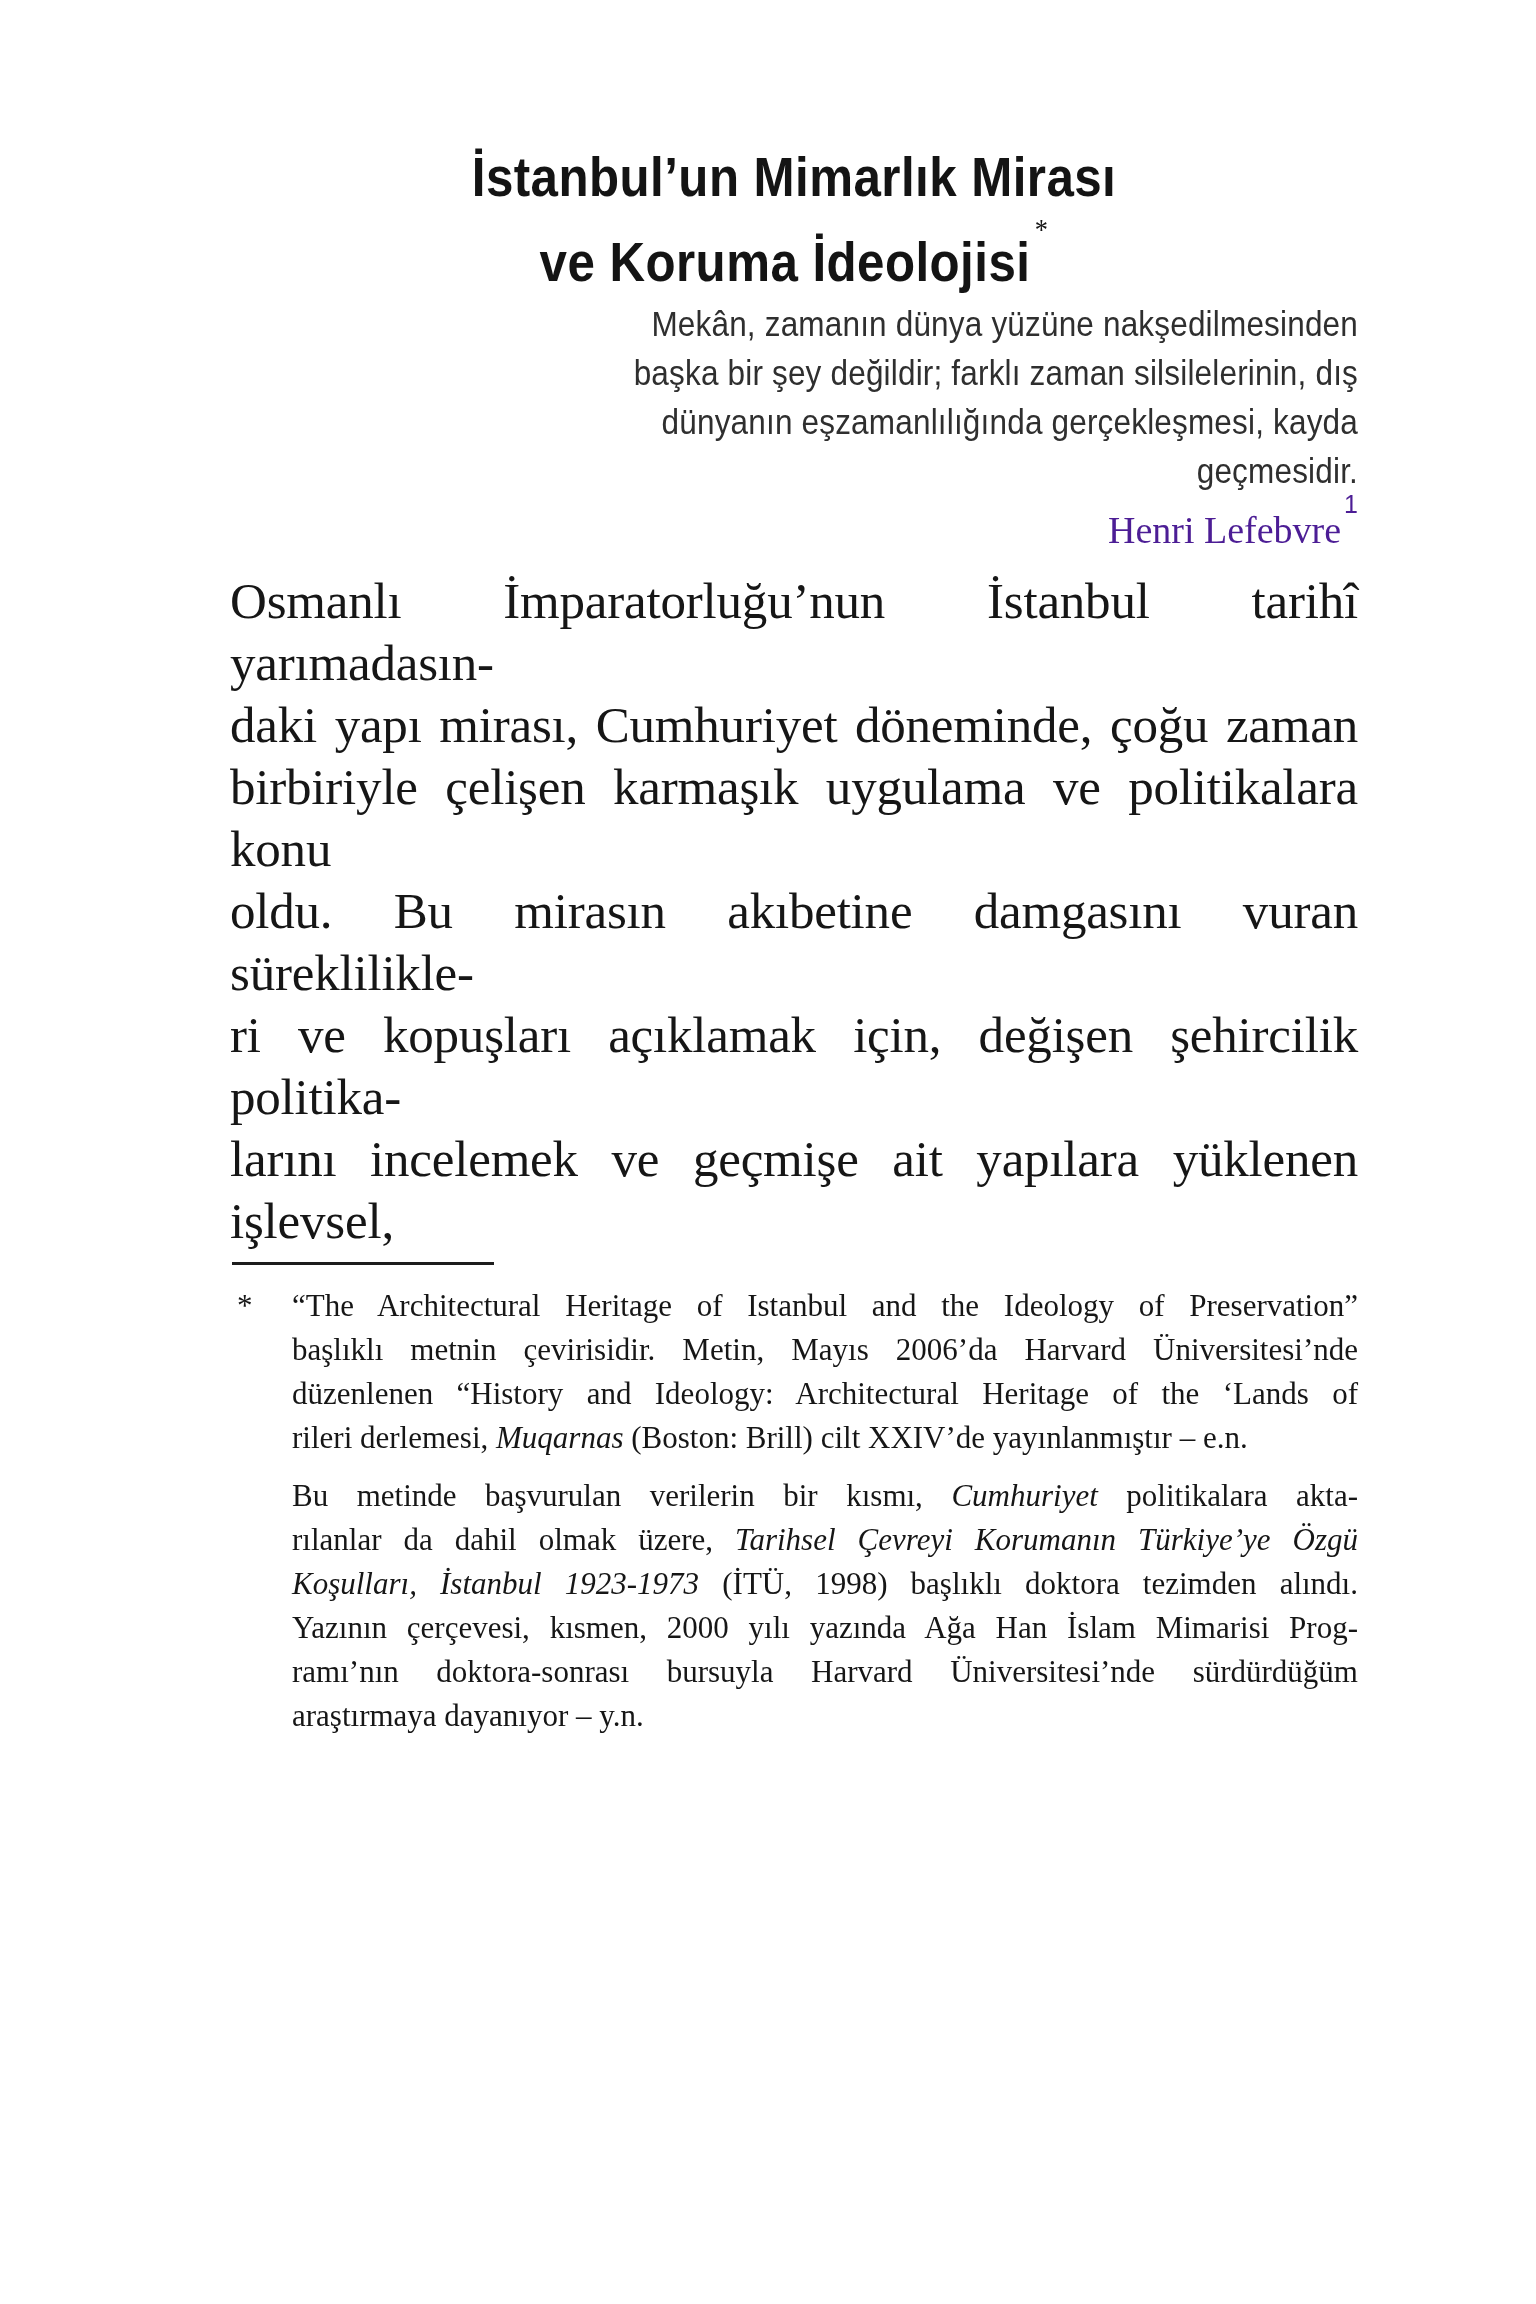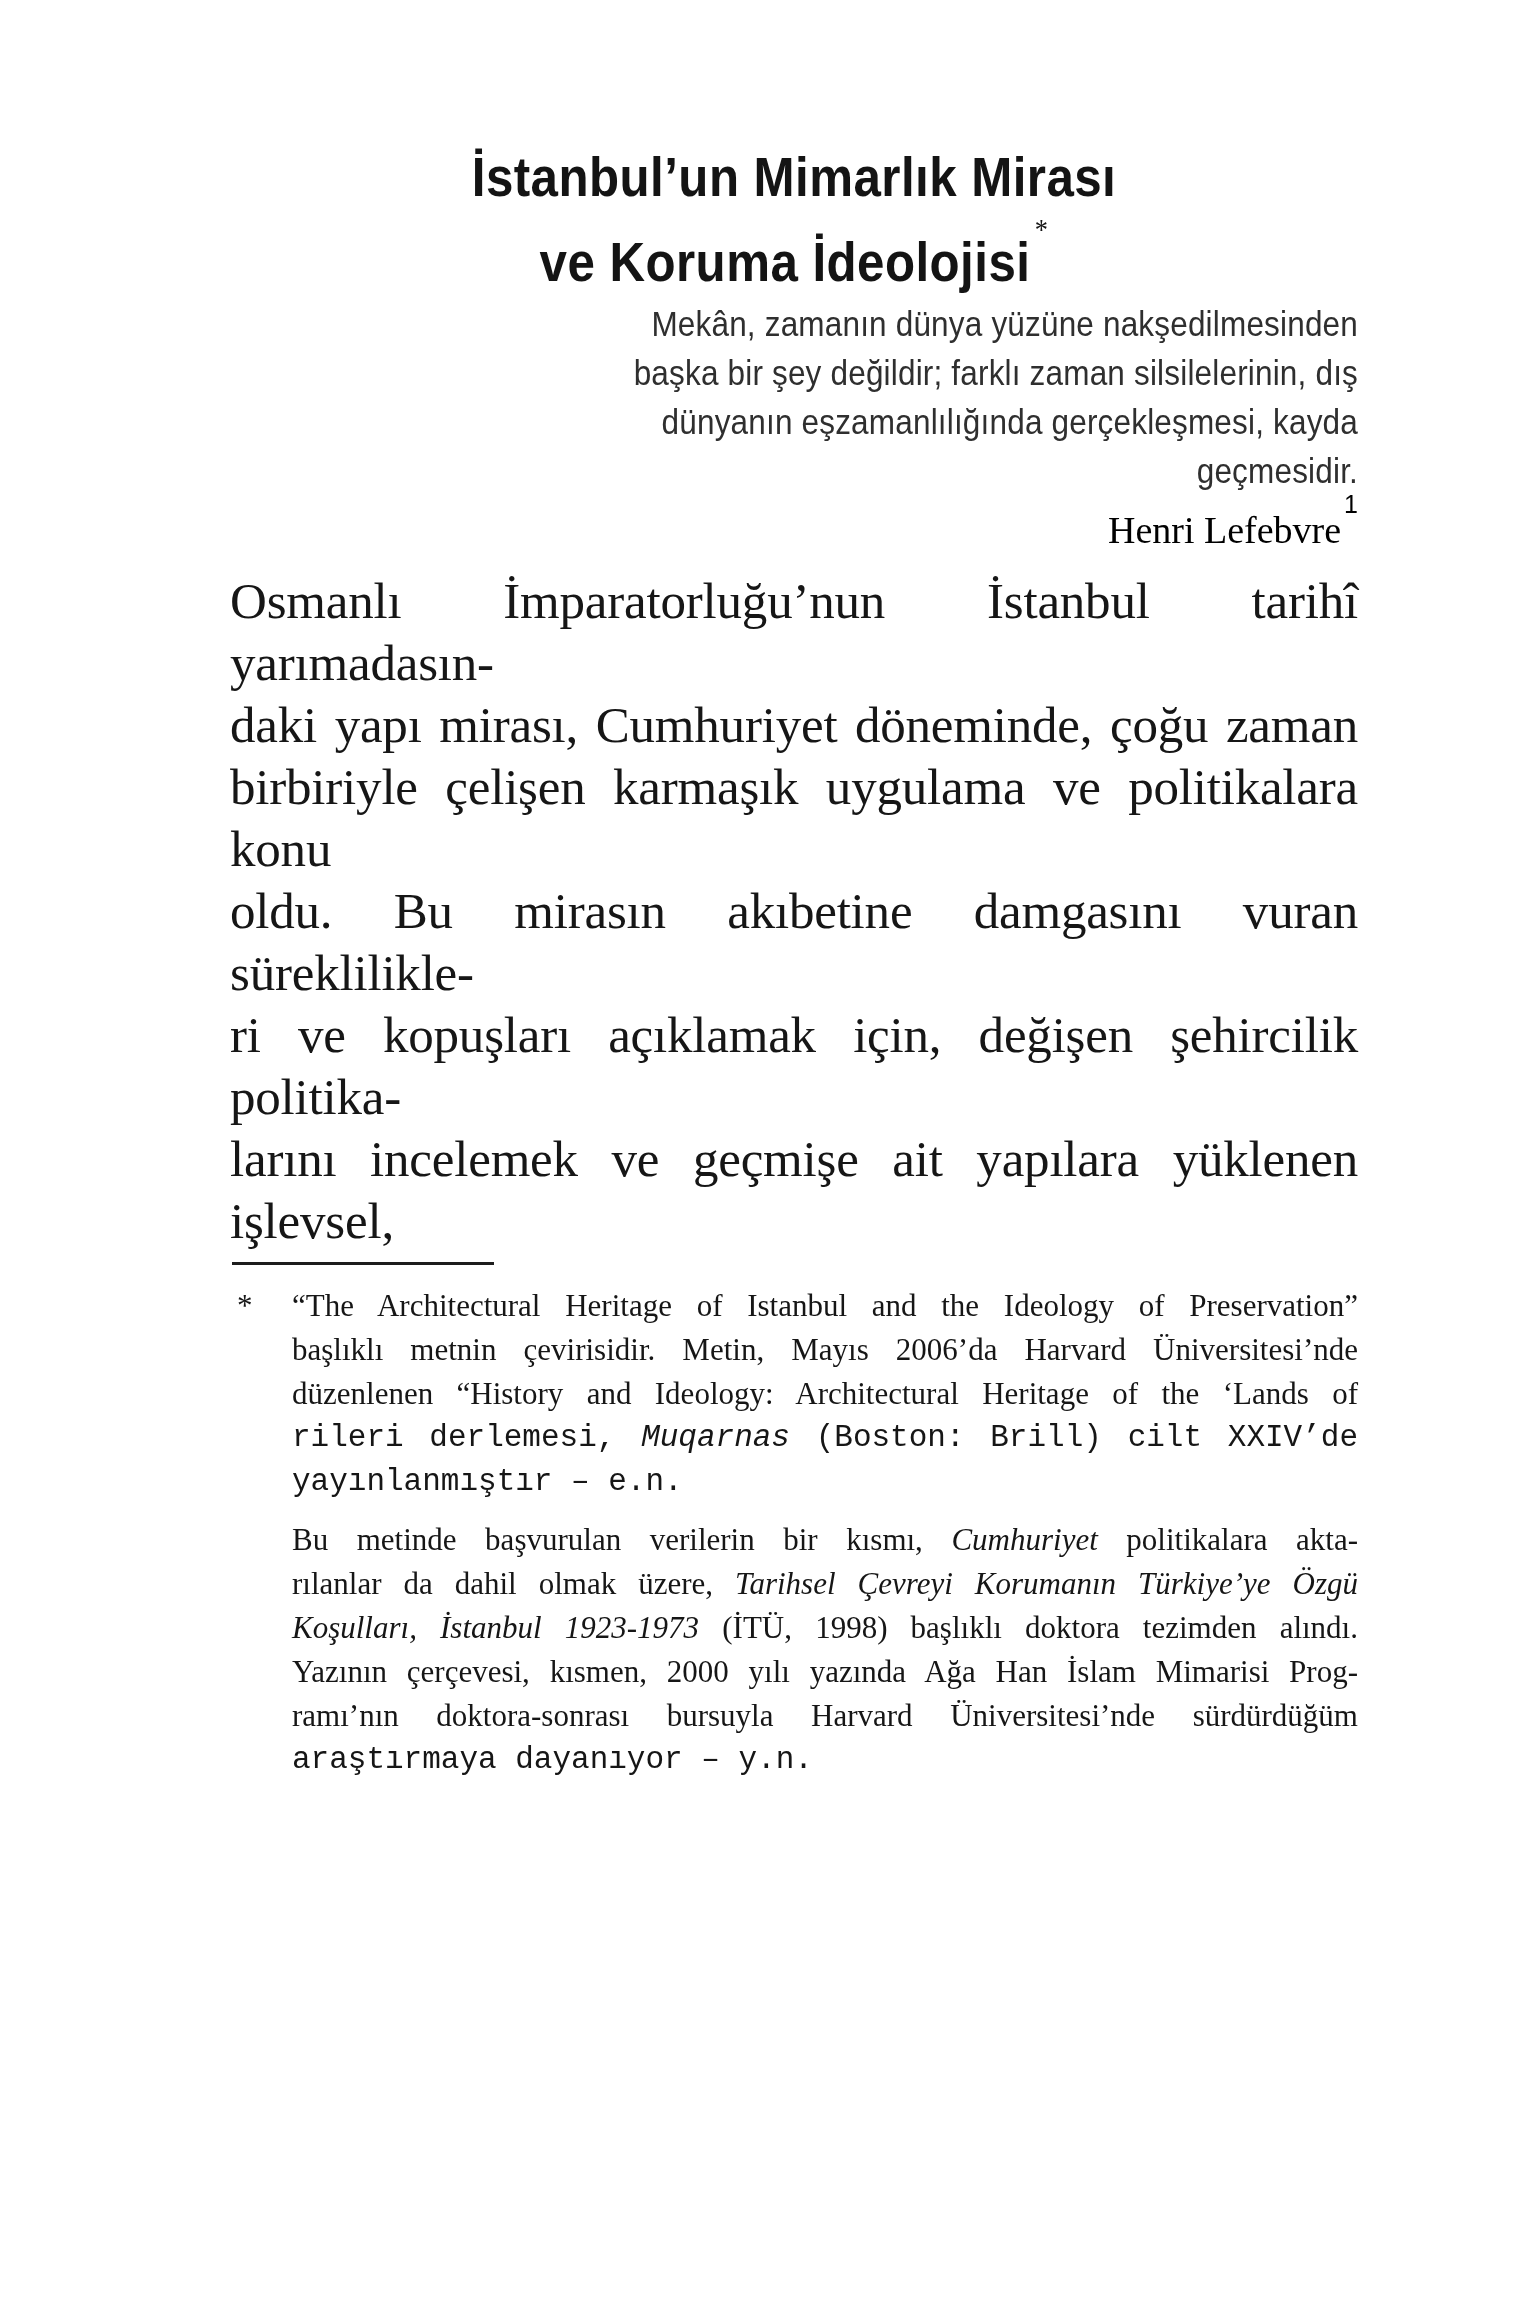--- a/index.html
+++ b/index.html
@@ -61,21 +61,21 @@
     color: #2f2f2f;
     letter-spacing: 0.2px;
     transform: scaleX(0.9);
     transform-origin: 100% 0;
   }
   .epigraph-lines .line { text-align: right; }
   .attribution {
     font-family: "Liberation Serif", serif;
     font-size: 38px;
     line-height: 50px;
-    color: #000000;
+    color: #4c1d95;
     text-align: right;
   }
   .attribution .note-ref {
     font-family: "Liberation Sans", sans-serif;
     font-size: 25px;
     position: relative;
     top: -16px;
     margin-left: 3px;
   }
 
@@ -115,21 +115,21 @@
   .footnote + .footnote { margin-top: 14px; }
   .fn-marker {
     position: absolute;
     left: 7px;
     top: 0;
   }
   .fn-lines .line {
     text-align: justify;
     text-align-last: justify;
   }
-  .fn-lines .line:last-child { text-align-last: left; font-family: Liberation Mono, monospace; }
+  .fn-lines .line:last-child { text-align-last: left; }
   .fn-lines i { font-style: italic; }
 
   
   .page-number {
     position: absolute;
     top: 2152px;
     right: 0;
     font-family: "Liberation Sans", sans-serif;
     font-weight: bold;
     font-size: 33px;

